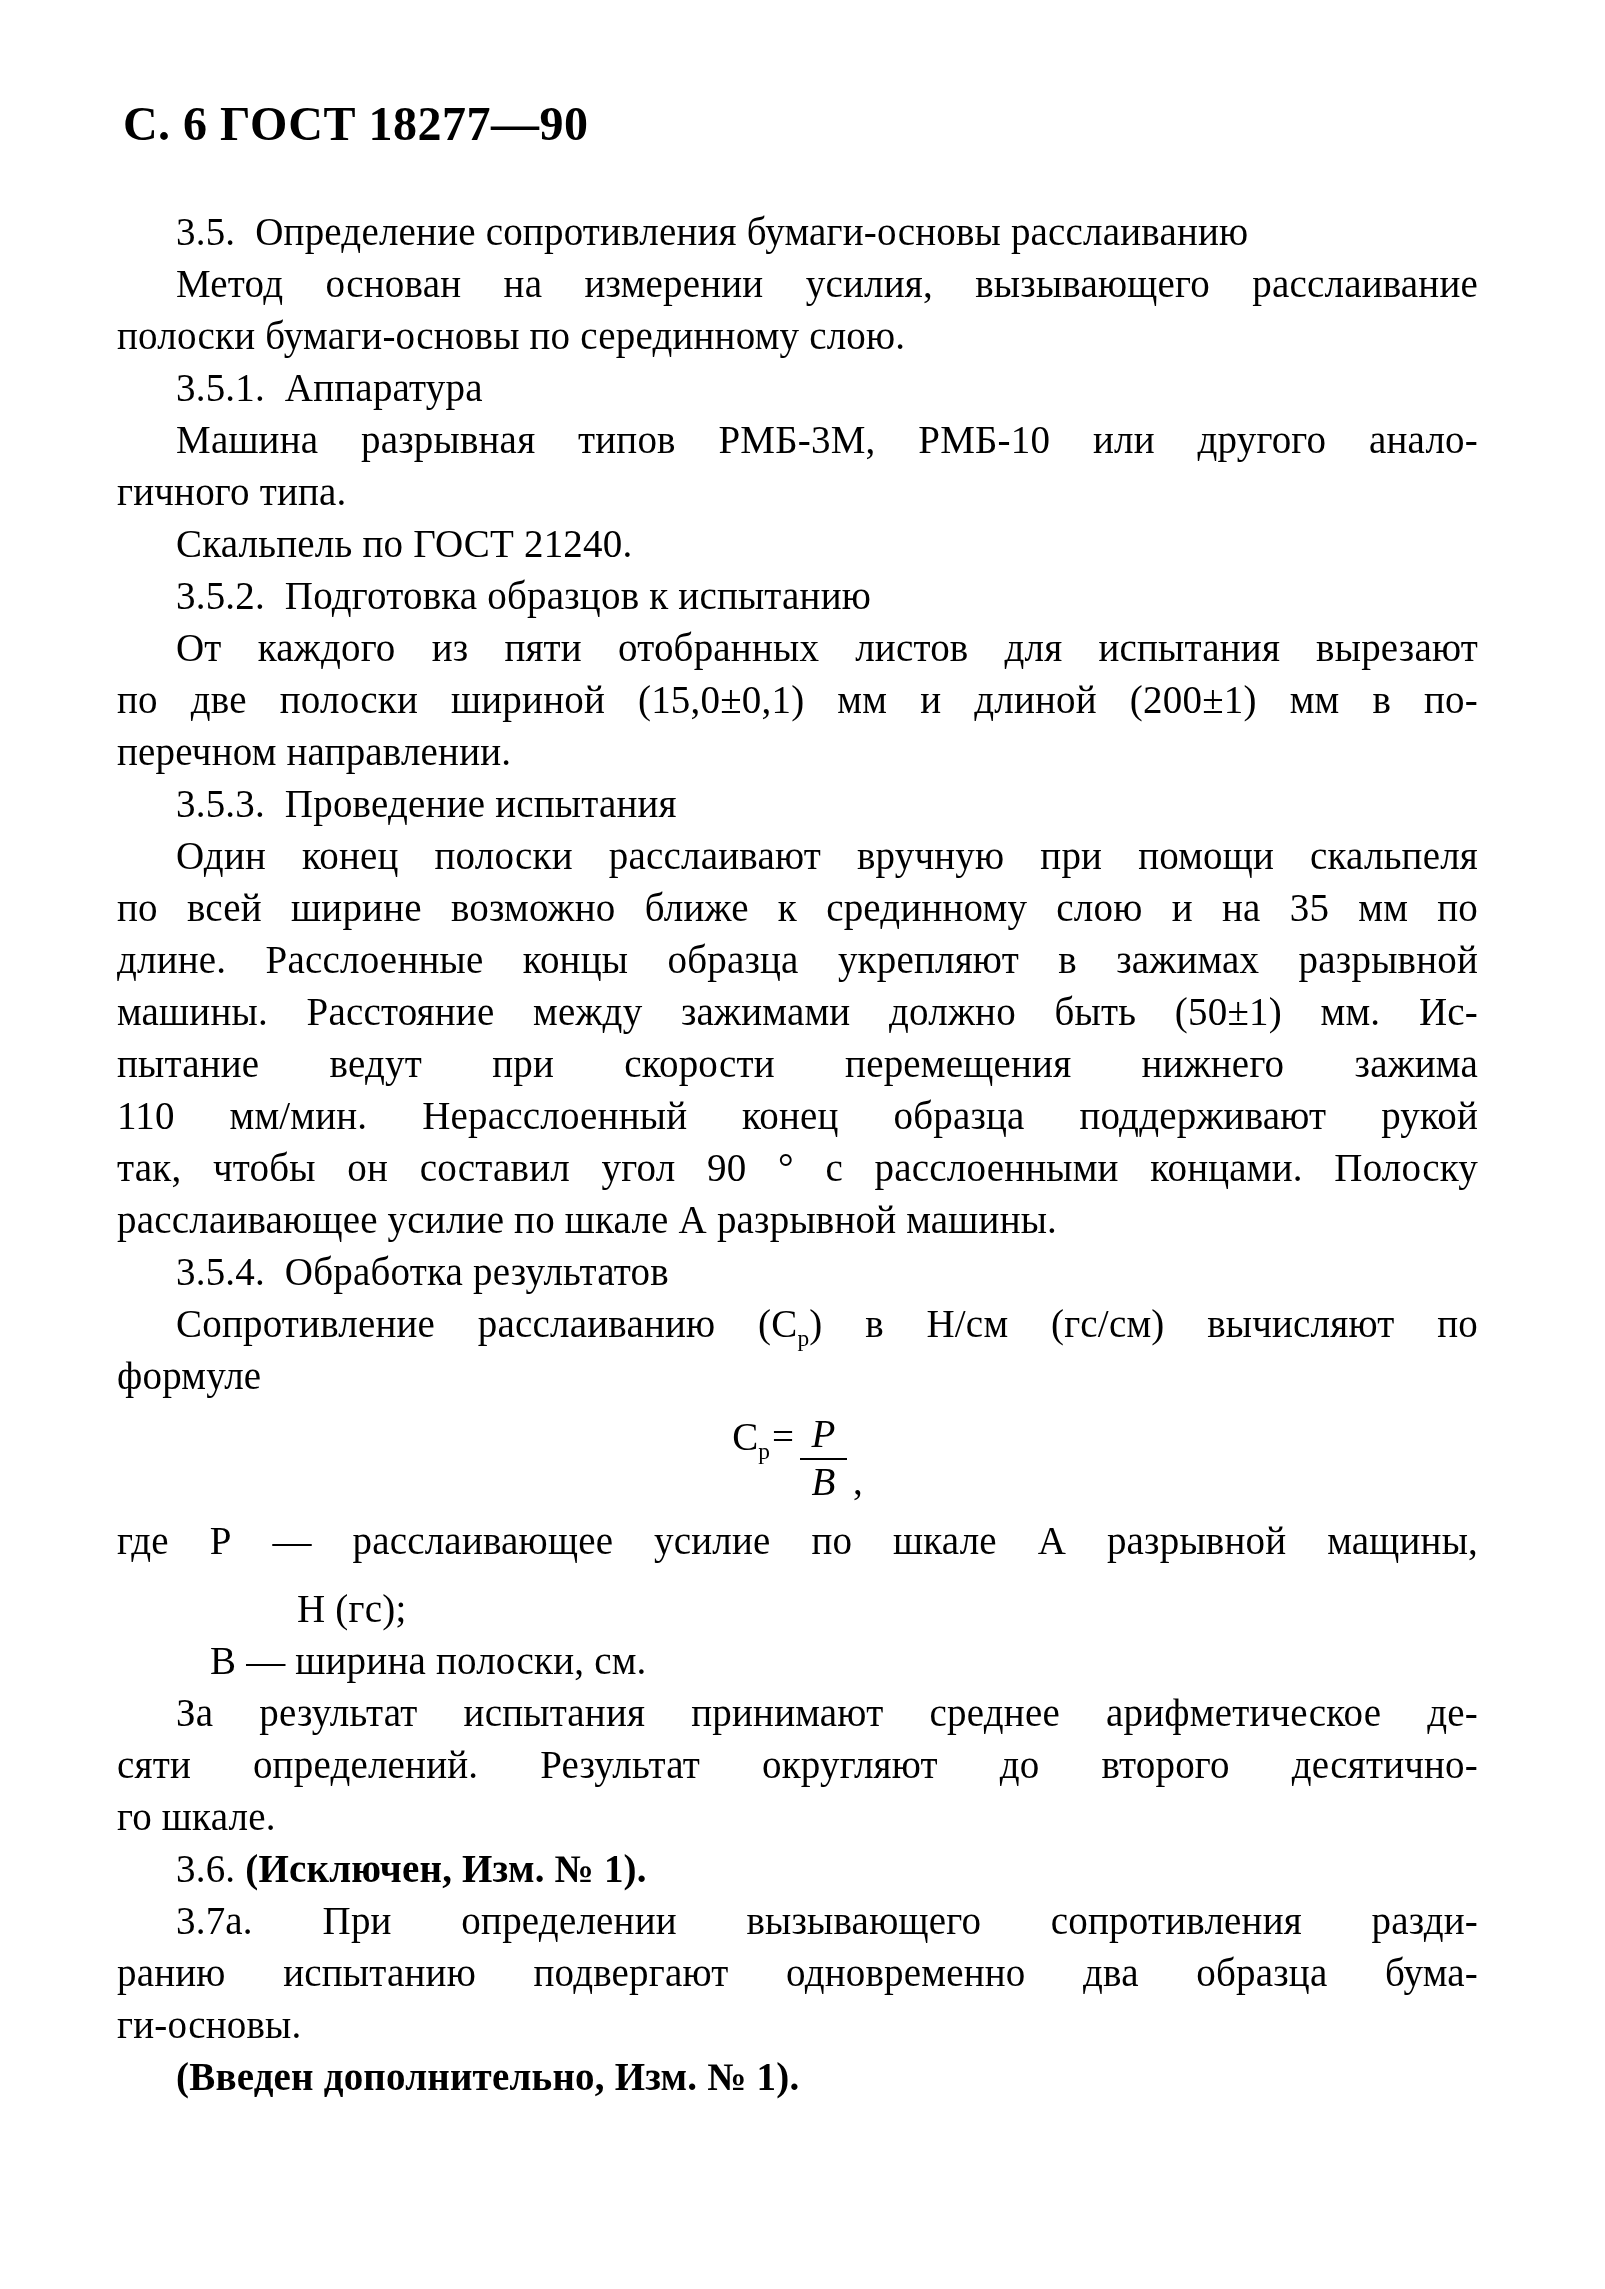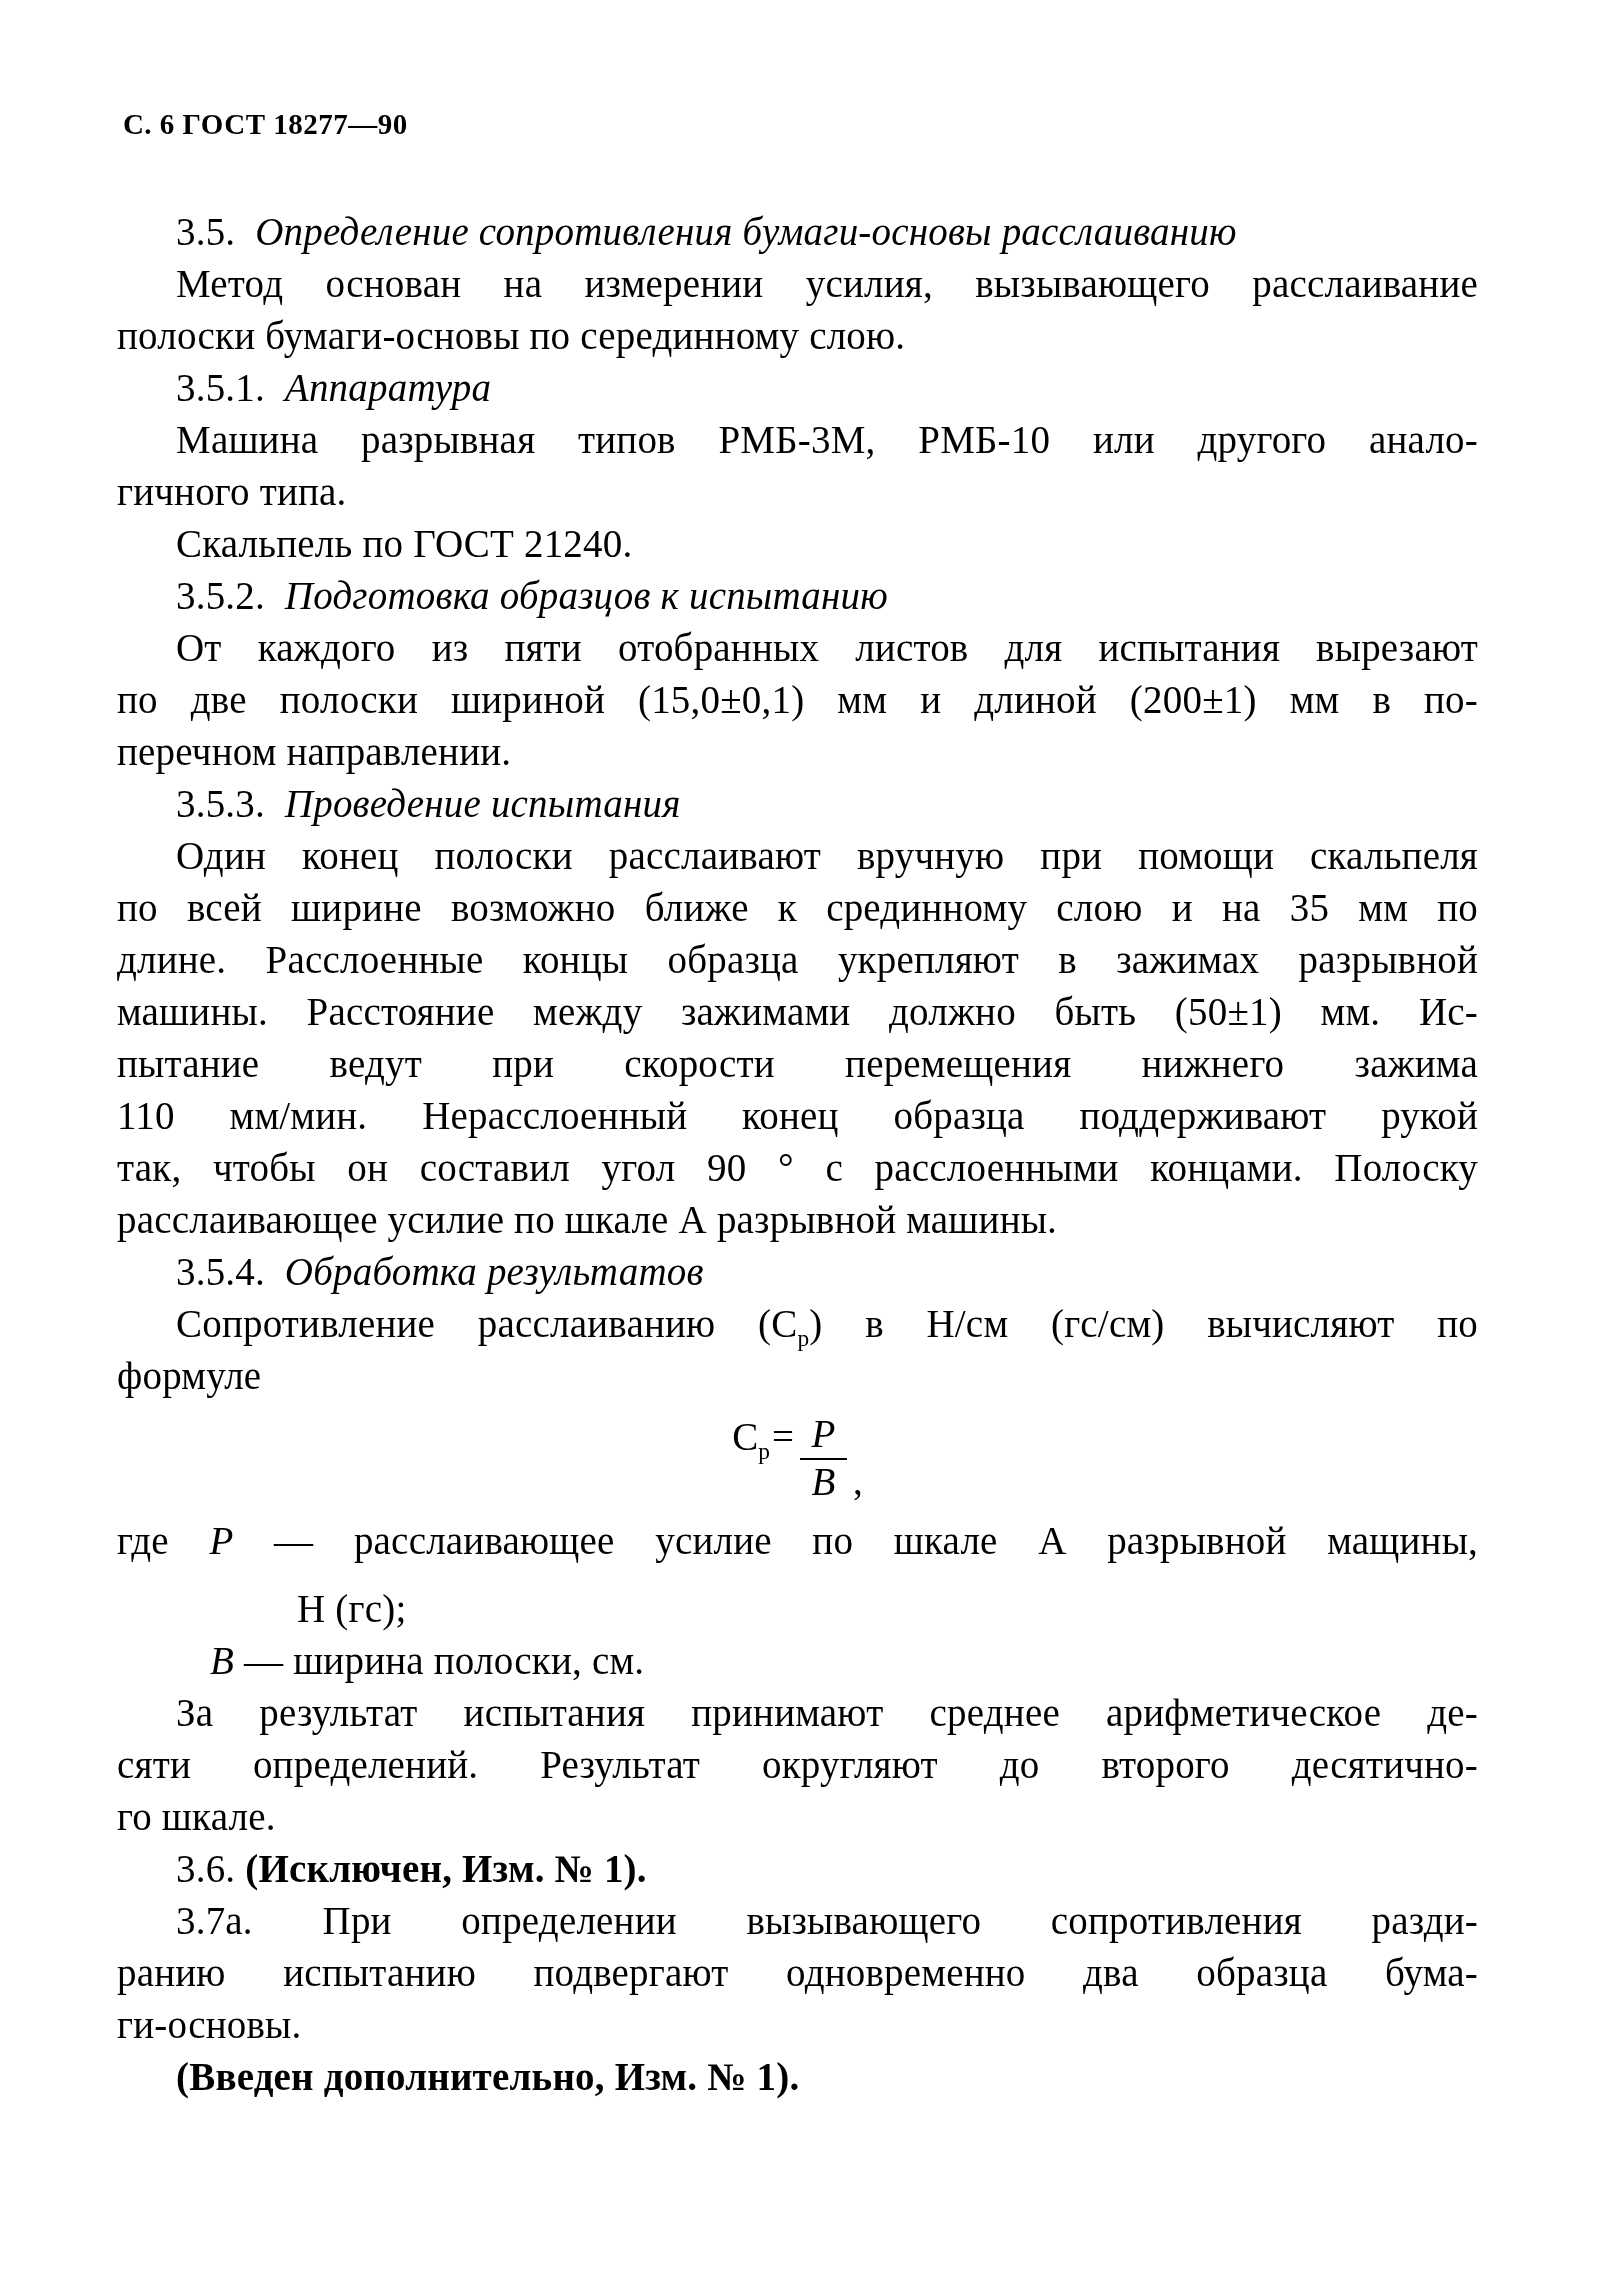--- a/index.html
+++ b/index.html
@@ -8,37 +8,37 @@
     width: 1605px;
     height: 2290px;
     box-sizing: border-box;
     background: #ffffff;
     color: #000000;
     font-family: "Liberation Serif", "DejaVu Serif", serif;
     padding: 98px 127px 0 117px;
     overflow: hidden;
   }
   .page-header {
-    font-size: 29px;
+    font-size: 48px;
     font-weight: 700;
     line-height: 52px;
     letter-spacing: 0.5px;
     padding-left: 5.9px;
   }
   .doc-body { margin-top: 56px; }
   .line {
     font-size: 39px;
     line-height: 52px;
     height: 52px;
     letter-spacing: 0.2px;
   }
   .line.ind { text-indent: 59px; }
   .line.just { text-align: justify; text-align-last: justify; }
   .seg-n { font-style: normal; }
-  .seg-i { font-style: italic; }
+  .seg-i { }
   .seg-b { font-weight: 700; }
   .seg-sub { font-size: 23.4px; vertical-align: -8.8px; letter-spacing: 0; }
   .formula-block {
     height: 113px;
     display: flex;
     align-items: center;
     justify-content: center;
     font-size: 39px;
   }
   .formula-row { display: inline-flex; align-items: flex-start; }

